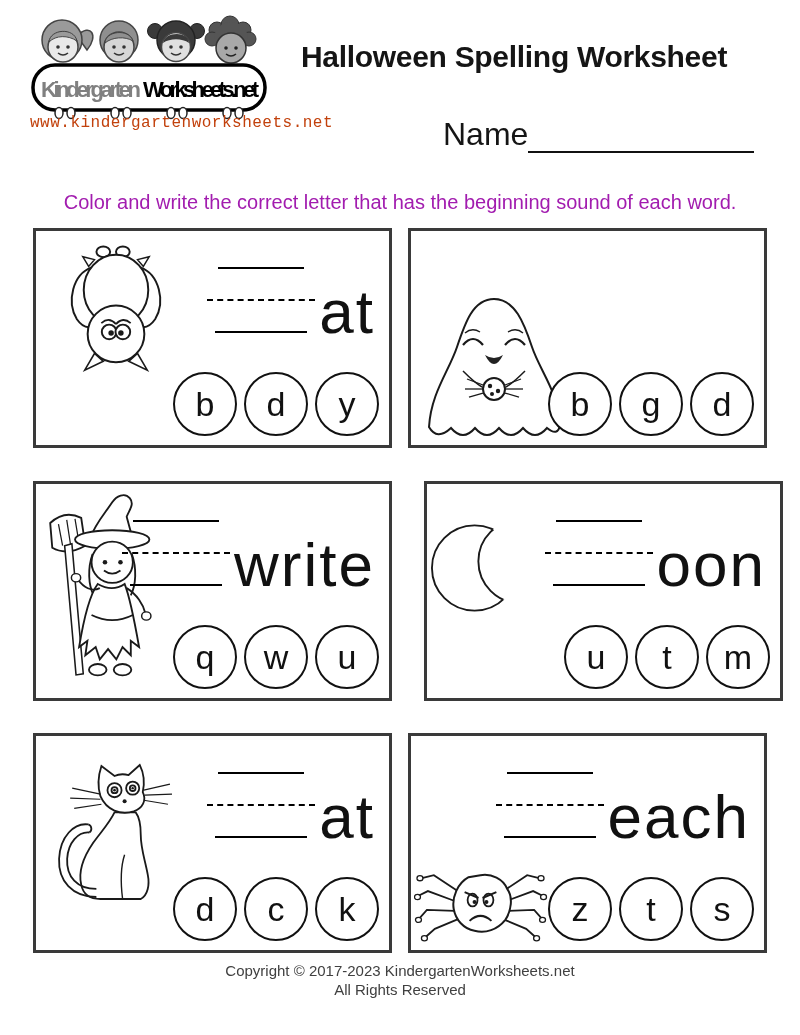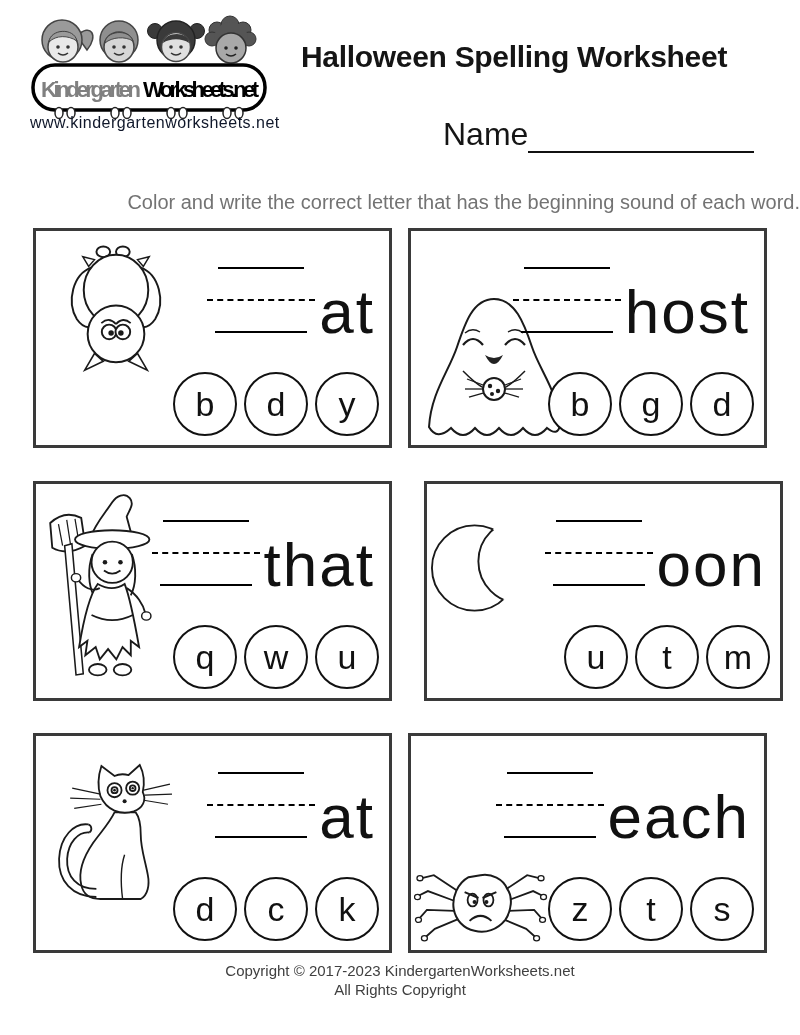--- a/index.html
+++ b/index.html
@@ -1,29 +1,29 @@
 <!DOCTYPE html>
 <html><head>
 <meta charset="utf-8">
 <style>
   html,body{margin:0;padding:0;background:#fff;}
   .page{position:relative;width:800px;height:1035px;background:#fff;overflow:hidden;
         font-family:"Liberation Sans",sans-serif;color:#111;}
 
   
   .logo-svg{position:absolute;left:28px;top:14px;}
-  .website{position:absolute;left:30px;top:114px;font-size:16px;color:#0f172a;letter-spacing:.5px;}
+  .website{position:absolute;left:30px;top:114px;font-size:16px;color:#c2410c;letter-spacing:.5px;font-family:Liberation Mono, monospace;}
 
   
   .title{position:absolute;left:268px;top:26px;width:492px;text-align:center;
          font-size:30px;font-weight:bold;letter-spacing:-.3px;color:#151515;margin-top:14px;}
   .name-row{position:absolute;left:443px;top:116px;font-size:32px;color:#151515;text-align:center;}
   .name-line{display:inline-block;width:226px;border-bottom:2px solid #111;height:30px;vertical-align:bottom;}
 
-  .instruction{position:absolute;left:0;top:191px;width:800px;text-align:right;font-size:20px;color:#737373;}
+  .instruction{position:absolute;left:0;top:191px;width:800px;text-align:center;font-size:20px;color:#a21caf;}
 
   
   .grid{position:absolute;left:0;top:228px;width:800px;height:730px;}
   .box{position:absolute;width:359px;height:220px;border:3px solid #3a3a3a;background:#fff;box-sizing:border-box;}
   .box:nth-child(1){left:33px;top:0;}
   .box:nth-child(2){left:408px;top:0;}
   .box:nth-child(3){left:33px;top:253px;}
   .box:nth-child(4){left:424px;top:253px;}
   .box:nth-child(5){left:33px;top:505px;}
   .box:nth-child(6){left:408px;top:505px;}
@@ -180,28 +180,20 @@
         <path d="M86,102 L102,96"></path>
               <path d="M86,106 L104,106"></path>
               <path d="M86,110 L100,114"></path>
       </g>
       <circle cx="75" cy="106" r="11" fill="#fff"></circle>
       <circle cx="71" cy="103" r="2.2" fill="#1a1a1a" stroke="none"></circle>
       <circle cx="79" cy="108" r="2.2" fill="#1a1a1a" stroke="none"></circle>
       <circle cx="73" cy="111" r="2" fill="#1a1a1a" stroke="none"></circle>
     </svg>
         </div>
-      <div class="write-area">
-        <div class="lines">
-          <div class="l-top"></div>
-          <div class="l-mid"></div>
-          <div class="l-bot"></div>
-        </div>
-        <div class="word">host</div>
-      </div>
       <div class="choices">
           <div class="choice">b</div>
           <div class="choice">g</div>
           <div class="choice">d</div>
         </div>
     </div>
 
     <div class="box">
       <div class="img-slot img-witch">
           <svg viewBox="0 0 120 180" fill="none" stroke="#1a1a1a" stroke-width="1.8">
@@ -225,21 +217,21 @@
       <ellipse cx="52" cy="172" rx="8.5" ry="5.5" fill="#fff"></ellipse>
       <ellipse cx="76" cy="172" rx="8.5" ry="5.5" fill="#fff"></ellipse>
     </svg>
         </div>
       <div class="write-area">
         <div class="lines">
           <div class="l-top"></div>
           <div class="l-mid"></div>
           <div class="l-bot"></div>
         </div>
-        <div class="word">that</div>
+        <div class="word">write</div>
       </div>
       <div class="choices">
           <div class="choice">q</div>
           <div class="choice">w</div>
           <div class="choice">u</div>
         </div>
     </div>
 
     <div class="box">
       <div class="img-slot img-moon">
@@ -355,16 +347,16 @@
       <div class="choices">
           <div class="choice">z</div>
           <div class="choice">t</div>
           <div class="choice">s</div>
         </div>
     </div>
   </div>
 
   <div class="footer">
     <div>Copyright © 2017-2023 KindergartenWorksheets.net</div>
-    <div>All Rights Copyright</div>
+    <div>All Rights Reserved</div>
   </div>
 
 </div>
 
 </body></html>

